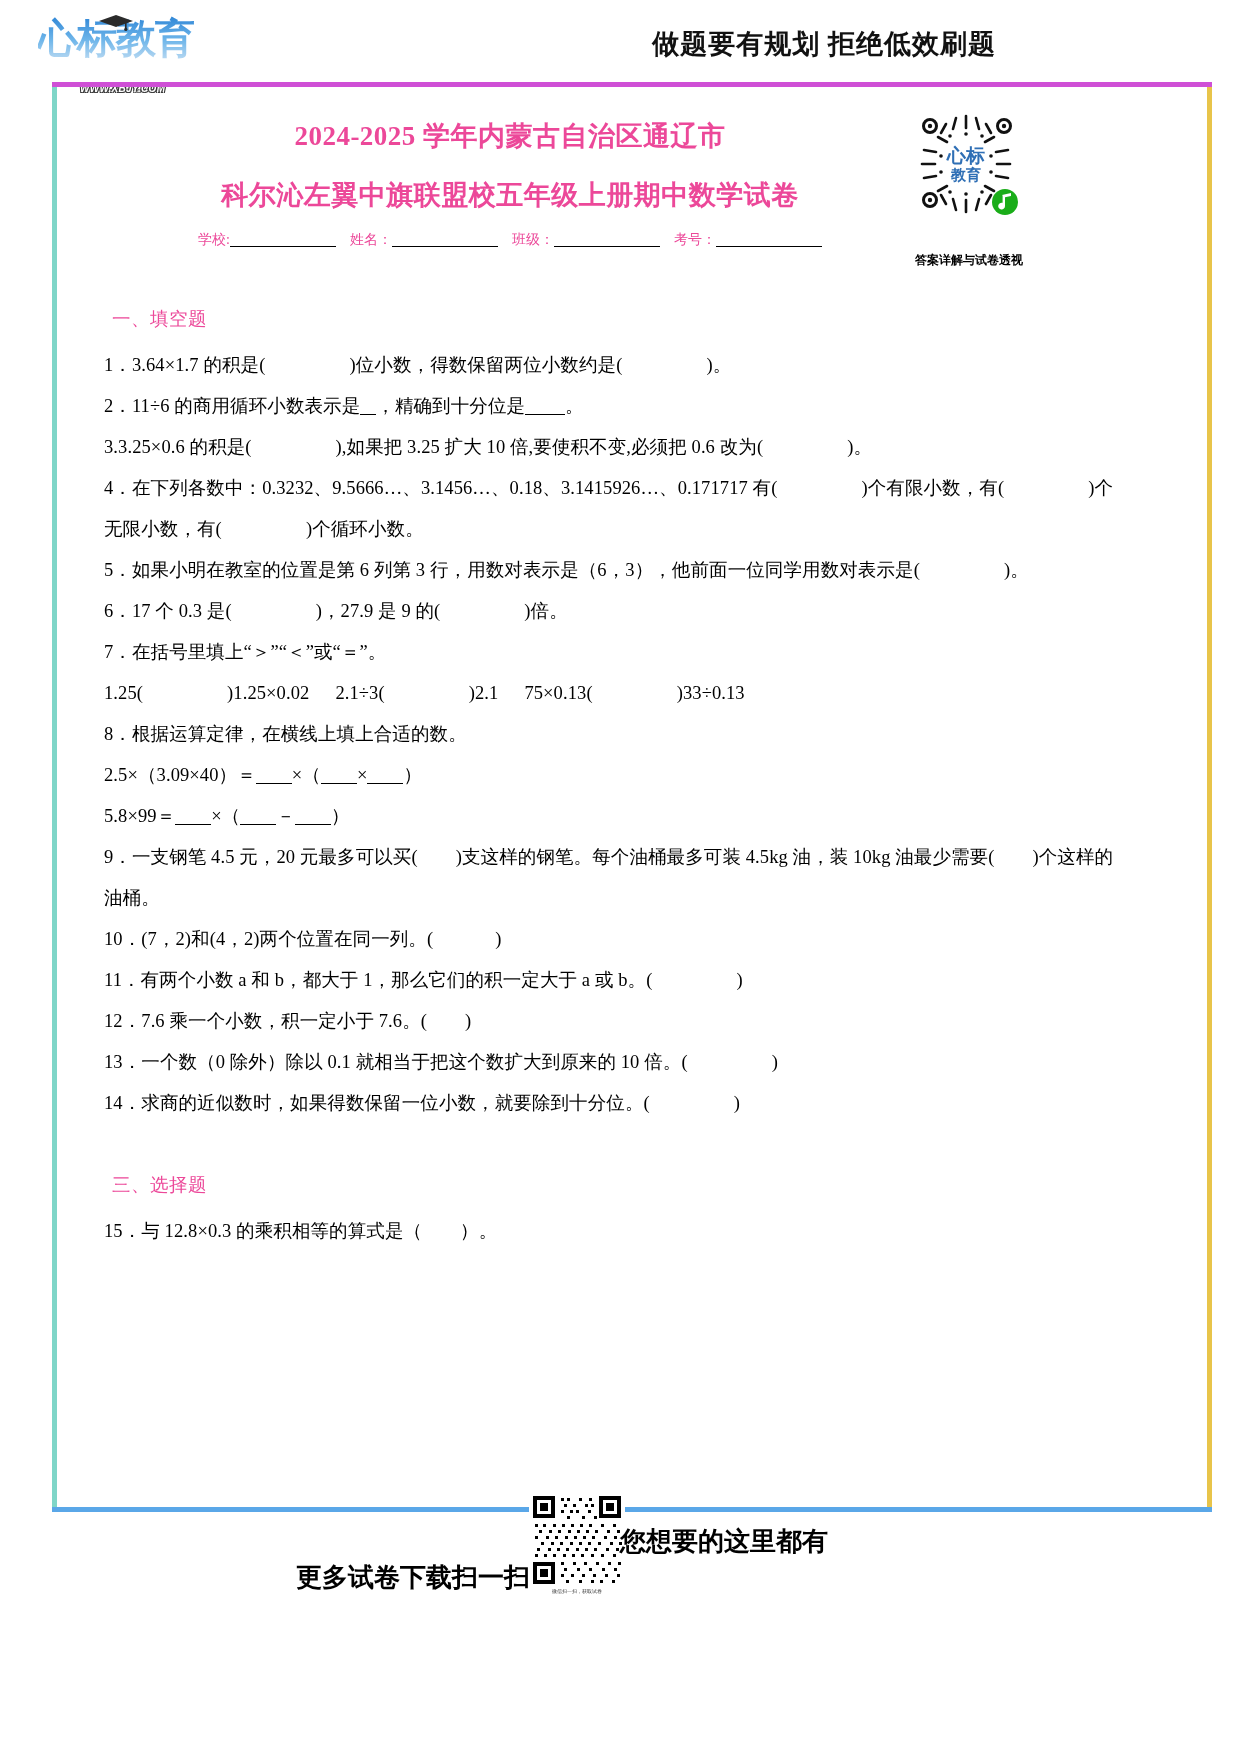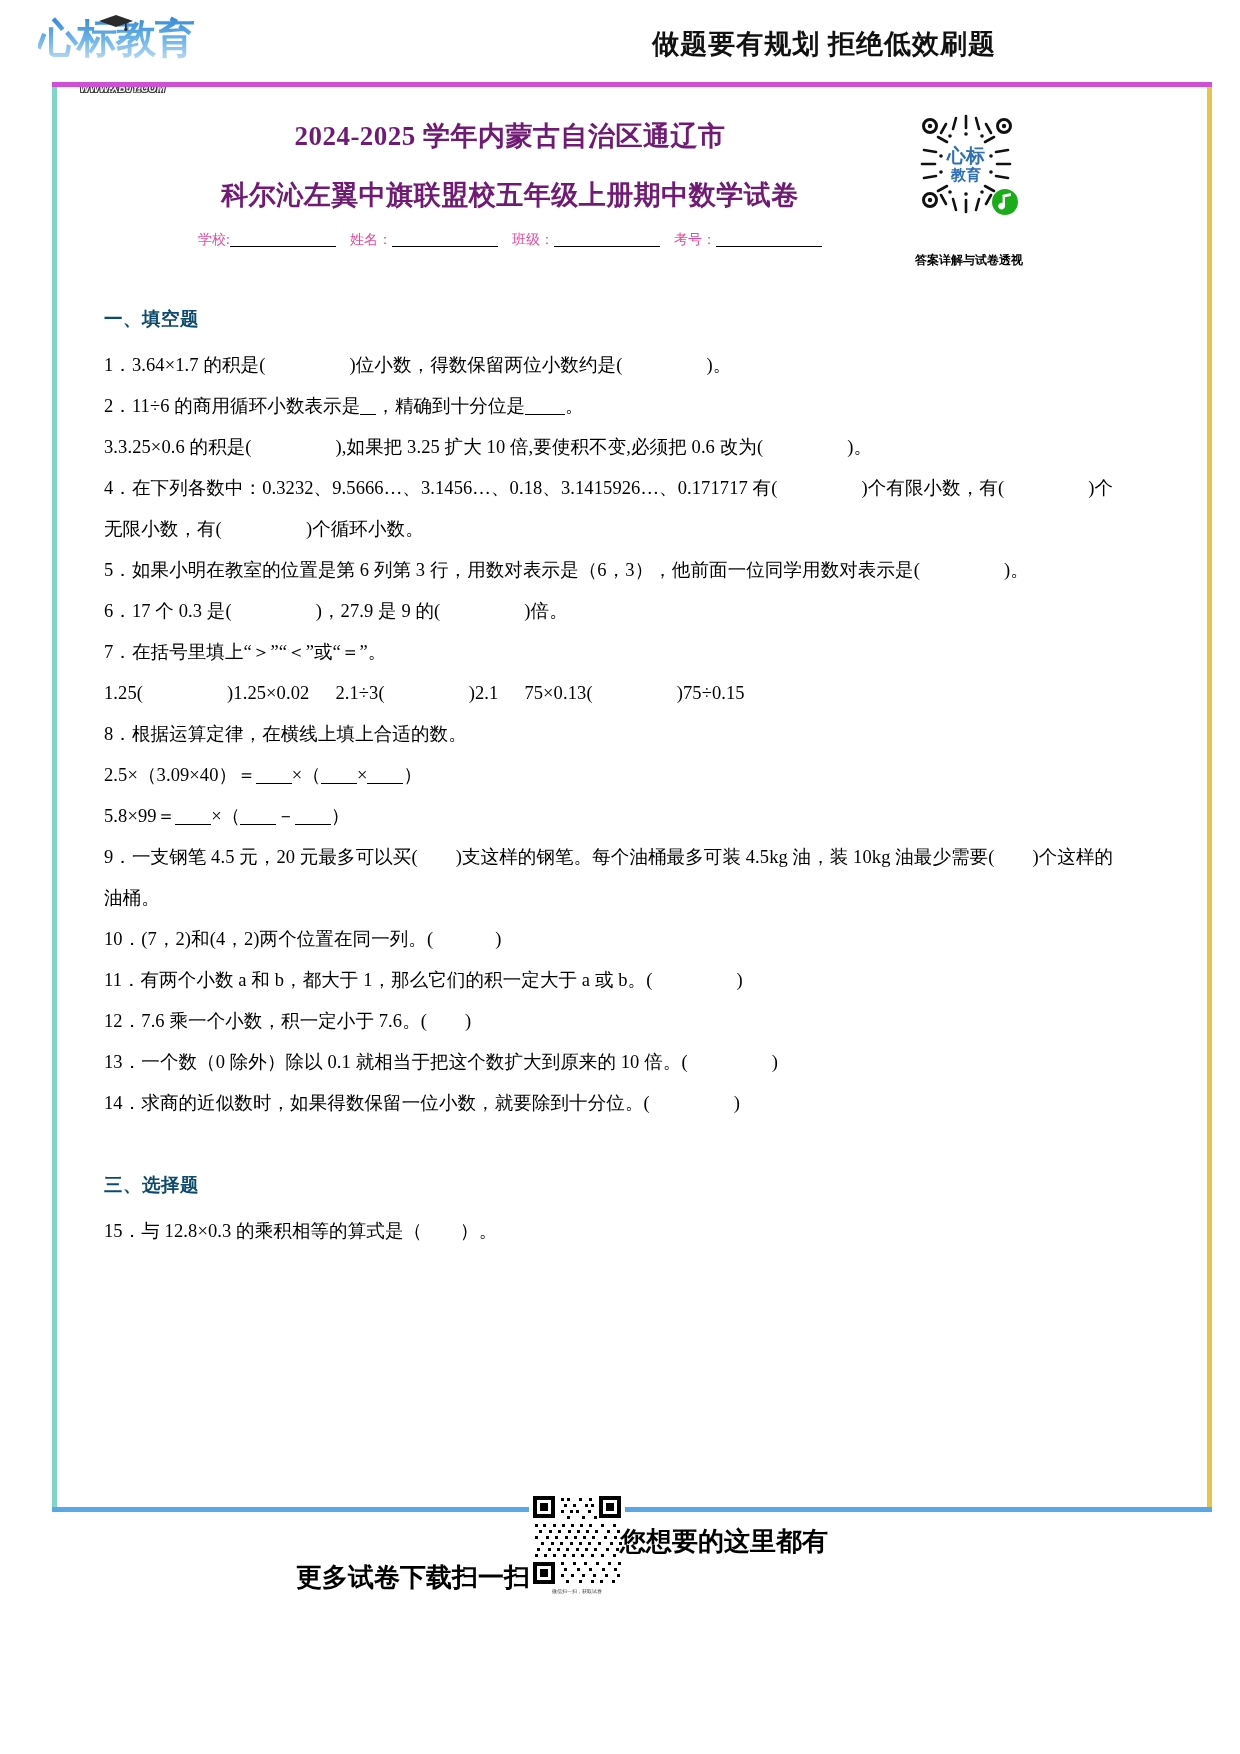--- a/index.html
+++ b/index.html
@@ -98,21 +98,21 @@
   }
 
   
   .title-1, .title-2 {
     position: absolute;
     width: 900px;
     left: 60px;
     text-align: center;
     font-family: "Liberation Serif", "DejaVu Serif", serif;
     font-weight: bold;
-    color: #701a75;
+    color: #ec4899;
     white-space: nowrap;
   }
   .title-1 { top: 118px; font-size: 27px; letter-spacing: 0.5px; }
   .title-2 { top: 177px; font-size: 27px; letter-spacing: 0.5px; }
 
   .info-line {
     position: absolute;
     left: 60px; top: 230px;
     width: 900px;
     text-align: center;
@@ -149,24 +149,24 @@
 
   
   .content {
     position: absolute;
     left: 104px;
     top: 306px;
     width: 1010px;
   }
   .sec-head {
     font-family: "Liberation Sans", "DejaVu Sans", sans-serif;
-    font-weight: bold;
+    font-weight: normal;
     font-size: 18.5px;
-    color: #0c4a6e;
-    margin: 0 0 14px 0;
+    color: #ec4899;
+    margin: 0 0 14px 8px;
     letter-spacing: 0.5px;
   }
   .sec-head.spaced { margin-top: 48px; }
   .q {
     font-size: 18.5px;
     line-height: 41px;
     color: #000;
     margin: 0;
     letter-spacing: 0.1px;
     font-family: Liberation Serif, serif;
@@ -317,21 +317,21 @@
 <div class="content">
 
 <div class="sec-head">一、填空题</div>
     <div class="q"><span>1．3.64×1.7 的积是(</span><span class="blank-paren"></span><span>)位小数，得数保留两位小数约是(</span><span class="blank-paren"></span><span>)。</span></div>
     <div class="q"><span>2．11÷6 的商用循环小数表示是</span><span class="ul-short"></span><span>，精确到十分位是</span><span class="ul-med"></span><span>。</span></div>
     <div class="q"><span>3.3.25×0.6 的积是(</span><span class="blank-paren"></span><span>),如果把 3.25 扩大 10 倍,要使积不变,必须把 0.6 改为(</span><span class="blank-paren"></span><span>)。</span></div>
     <div class="q"><span>4．在下列各数中：0.3232、9.5666…、3.1456…、0.18、3.1415926…、0.171717 有(</span><span class="blank-paren"></span><span>)个有限小数，有(</span><span class="blank-paren"></span><span>)个无限小数，有(</span><span class="blank-paren"></span><span>)个循环小数。</span></div>
     <div class="q"><span>5．如果小明在教室的位置是第 6 列第 3 行，用数对表示是（6，3），他前面一位同学用数对表示是(</span><span class="blank-paren"></span><span>)。</span></div>
     <div class="q"><span>6．17 个 0.3 是(</span><span class="blank-paren"></span><span>)，27.9 是 9 的(</span><span class="blank-paren"></span><span>)倍。</span></div>
     <div class="q"><span>7．在括号里填上“＞”“＜”或“＝”。</span></div>
-    <div class="q"><span>1.25(</span><span class="blank-paren"></span><span>)1.25×0.02</span><span class="hspace"></span><span>2.1÷3(</span><span class="blank-paren"></span><span>)2.1</span><span class="hspace"></span><span>75×0.13(</span><span class="blank-paren"></span><span>)75÷0.15</span></div>
+    <div class="q"><span>1.25(</span><span class="blank-paren"></span><span>)1.25×0.02</span><span class="hspace"></span><span>2.1÷3(</span><span class="blank-paren"></span><span>)2.1</span><span class="hspace"></span><span>75×0.13(</span><span class="blank-paren"></span><span>)33÷0.13</span></div>
     <div class="q"><span>8．根据运算定律，在横线上填上合适的数。</span></div>
     <div class="q"><span>2.5×（3.09×40）＝</span><span class="ul-eq"></span><span>×（</span><span class="ul-eq"></span><span>×</span><span class="ul-eq"></span><span>）</span></div>
     <div class="q"><span>5.8×99＝</span><span class="ul-eq"></span><span>×（</span><span class="ul-eq"></span><span>－</span><span class="ul-eq"></span><span>）</span></div>
     <div class="q"><span>9．一支钢笔 4.5 元，20 元最多可以买(</span><span class="blank-paren-sm"></span><span>)支这样的钢笔。每个油桶最多可装 4.5kg 油，装 10kg 油最少需要(</span><span class="blank-paren-sm"></span><span>)个这样的油桶。</span></div>
     <div class="q"><span>10．(7，2)和(4，2)两个位置在同一列。(</span><span class="blank-paren-md"></span><span>)</span></div>
     <div class="q"><span>11．有两个小数 a 和 b，都大于 1，那么它们的积一定大于 a 或 b。(</span><span class="blank-paren"></span><span>)</span></div>
     <div class="q"><span>12．7.6 乘一个小数，积一定小于 7.6。(</span><span class="blank-paren-sm"></span><span>)</span></div>
     <div class="q"><span>13．一个数（0 除外）除以 0.1 就相当于把这个数扩大到原来的 10 倍。(</span><span class="blank-paren"></span><span>)</span></div>
     <div class="q"><span>14．求商的近似数时，如果得数保留一位小数，就要除到十分位。(</span><span class="blank-paren"></span><span>)</span></div>
     <div class="sec-head spaced">三、选择题</div>

